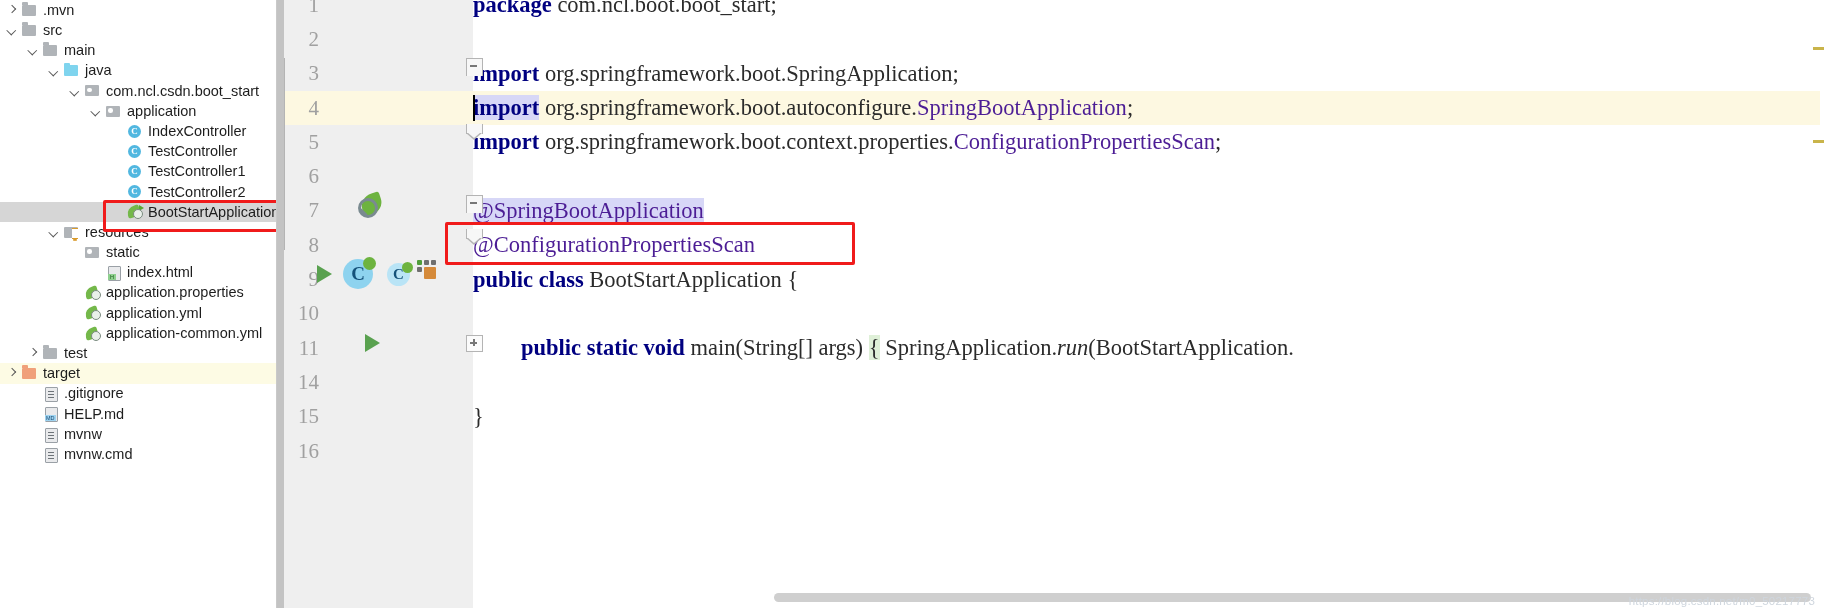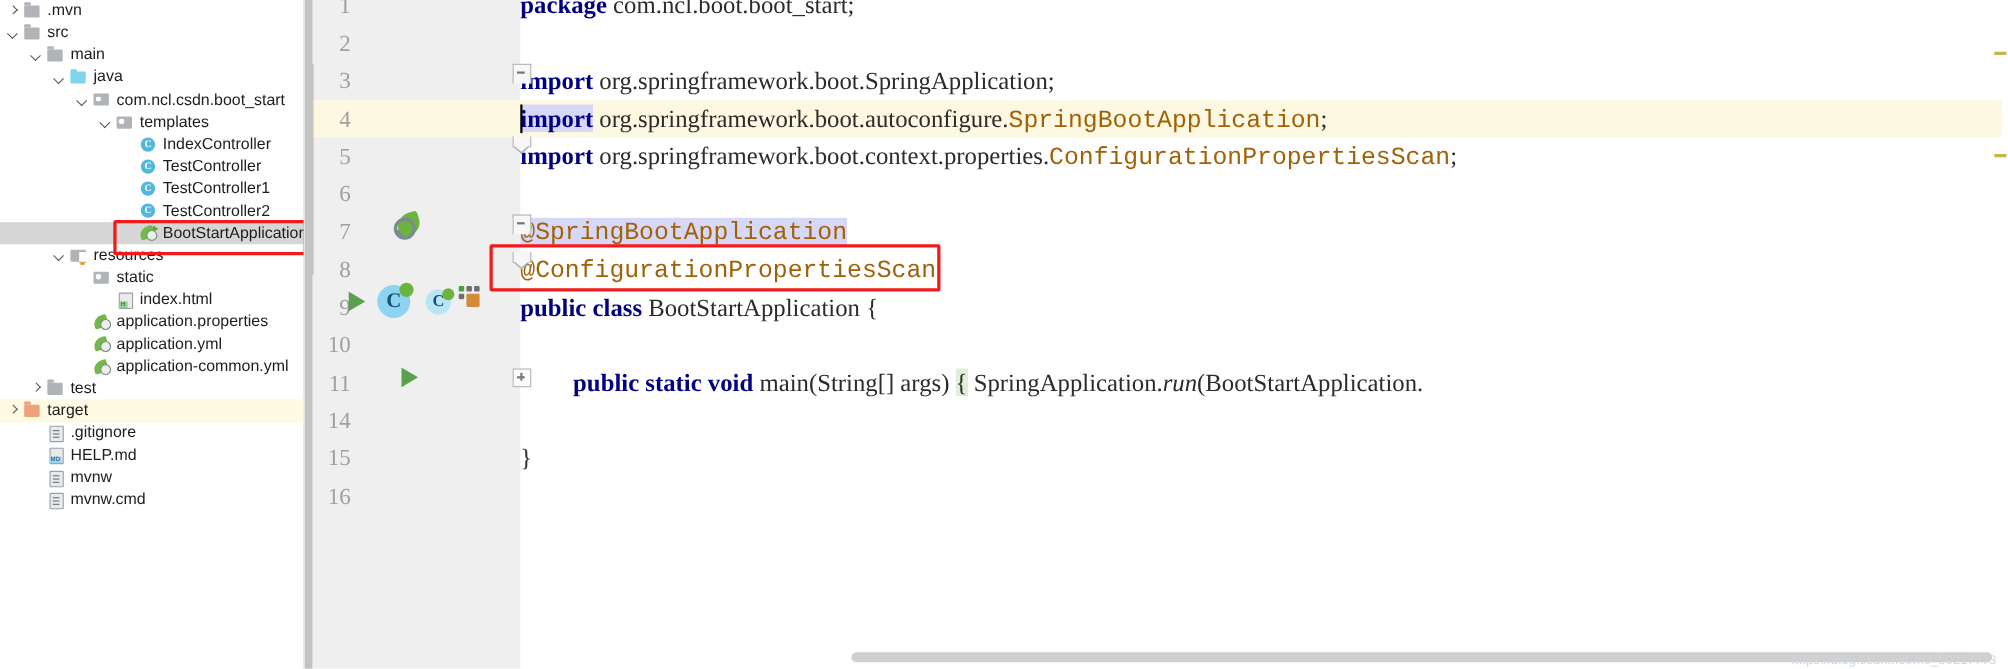--- a/index.html
+++ b/index.html
@@ -190,21 +190,21 @@
     position:absolute;left:196px;right:0;height:34.3px;
   }
   .code{
     position:absolute;left:196px;
     font-family:"Liberation Serif", serif;
     font-size:22.5px;
     white-space:pre;
     color:#2b2b2b;
   }
   .kw{color:#000080;font-weight:bold;}
-  .cls-name{color:#a16207;font-family:Liberation Mono, monospace;}
+  .cls-name{color:#4c1d95;}
   .ital{font-style:italic;color:#2b2b2b;}
   .plain{color:#2b2b2b;}
 
   .row-yellow{background:#fdf8e1;}
   .sel-purple{background:#d7d7f7;}
   .brace-green{background:#dff0d8;}
 
   
   .fold{
     position:absolute;width:15px;height:15px;
@@ -358,21 +358,21 @@
             <span class="folder-pkg"></span>
           </span>
           <span class="lbl">com.ncl.csdn.boot_start</span>
         </div>
         <div class="tree-row">
           <span style="display:inline-block;width:90px;flex:0 0 90px;"></span>
           <span class="arrow down"></span>
           <span class="ico">
             <span class="folder-pkg"></span>
           </span>
-          <span class="lbl">templates</span>
+          <span class="lbl">application</span>
         </div>
         <div class="tree-row">
           <span style="display:inline-block;width:111px;flex:0 0 111px;"></span>
           <span class="arrow"></span>
           <span class="ico">
             <span class="cls">C</span>
           </span>
           <span class="lbl">IndexController</span>
         </div>
         <div class="tree-row">

